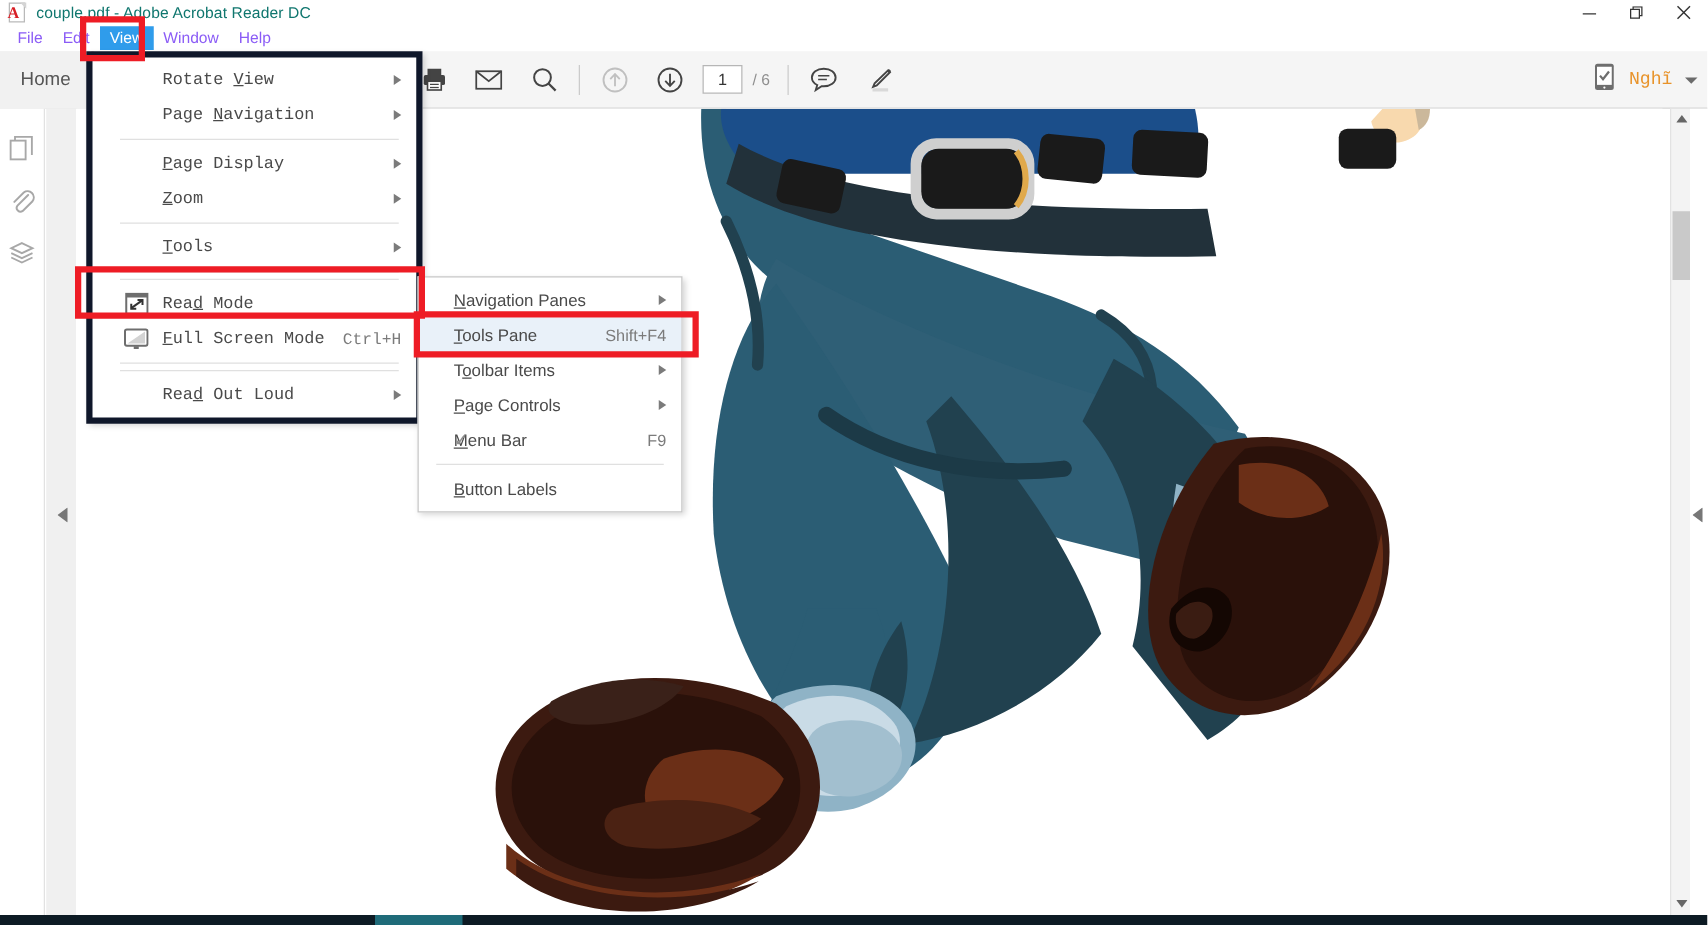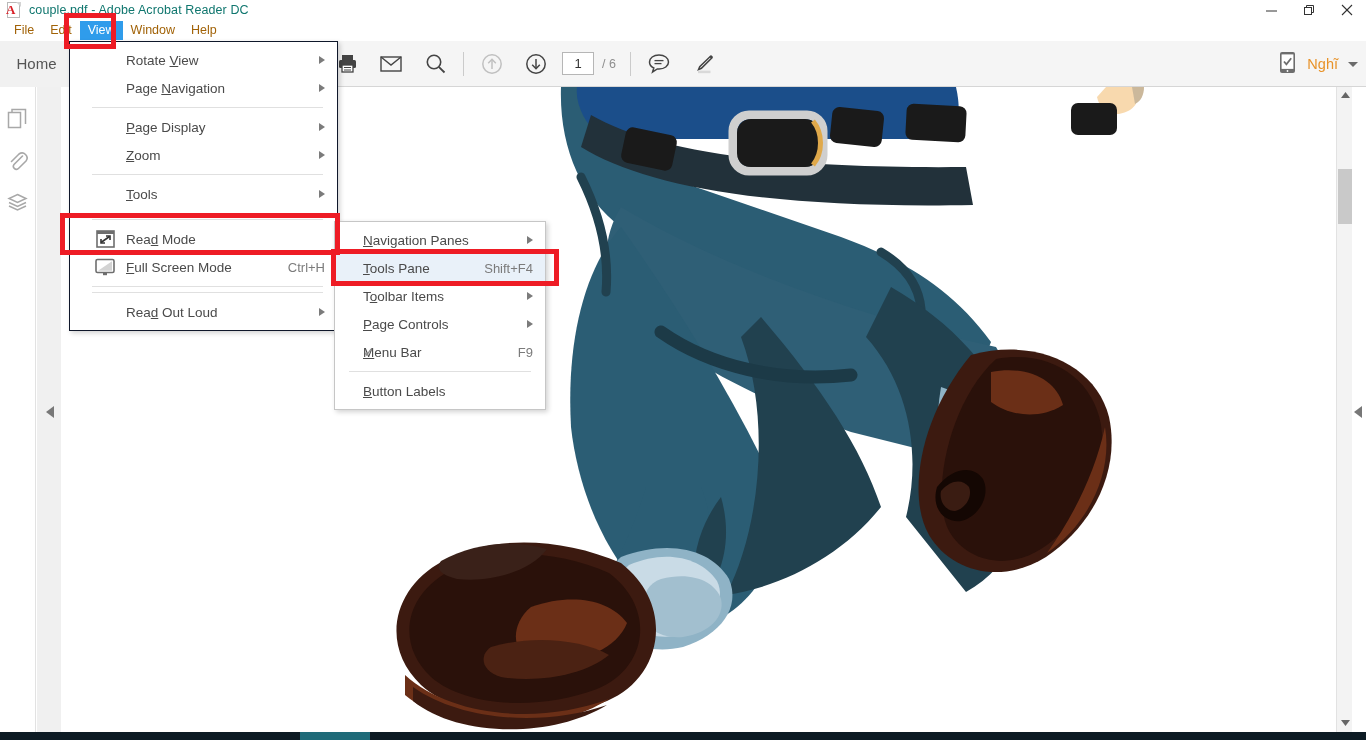--- a/index.html
+++ b/index.html
@@ -40,21 +40,21 @@
     color: #333;
   }
   .win-btn svg { display: block; }
 
   
   .menubar {
     position: absolute; left: 0; top: 20px; width: 1366px; height: 21px;
     background: #ffffff; display: flex; align-items: center; padding-left: 6px;
   }
   .menu-item {
-    font-size: 12.5px; color: #a16207; padding: 2px 8px; height: 19px;
+    font-size: 12.5px; color: #8b5cf6; padding: 2px 8px; height: 19px;
     line-height: 15px; white-space: nowrap;
   }
   .menu-item.active { background: #2f9ceb; color: #ffffff; }
 
   
   .toolbar-row {
     position: absolute; left: 0; top: 41px; width: 1366px; height: 46px;
     background: #f5f5f5; border-bottom: 1px solid #d6d6d6;
     display: flex; align-items: center;
   }
@@ -72,21 +72,21 @@
   .page-box {
     width: 32px; height: 23px; border: 1px solid #b6b6b6; background: #fff;
     display: flex; align-items: center; justify-content: center;
     font-size: 13px; color: #333; margin-left: 4px;
   }
   .page-total { font-size: 12.5px; color: #8e8e8e; margin-left: 8px; }
   .tb-right {
     position: absolute; right: 8px; top: 0; height: 46px;
     display: flex; align-items: center; gap: 10px;
   }
-  .user-name { font-size: 14.5px; color: #e8932a; }
+  .user-name { font-size: 14.5px; color: #e8932a; font-family: Liberation Mono, monospace; }
   .caret-down {
     width: 0; height: 0; border-left: 5px solid transparent;
     border-right: 5px solid transparent; border-top: 5px solid #6b6b6b;
   }
 
   
   .left-rail {
     position: absolute; left: 0; top: 87px; width: 36px; height: 645px;
     background: #ffffff; border-right: 1px solid #e2e2e2;
     display: flex; flex-direction: column; align-items: center; padding-top: 16px; gap: 12px;
@@ -132,23 +132,24 @@
 
   
   .taskbar {
     position: absolute; left: 0; bottom: 0; width: 1366px; height: 8px; background: #0d1b24;
   }
   .taskbar .active-seg { position: absolute; left: 300px; top: 0; width: 70px; height: 8px; background: #1f6b79; }
 
   
   .dropdown {
     position: absolute; left: 69px; top: 41px; width: 269px;
-    background: #ffffff; border: 1px solid #0f172a;
+    background: #ffffff; border: 5px solid #0f172a;
     box-shadow: 2px 2px 5px rgba(0,0,0,.18); padding: 4px 0 4px 0;
     z-index: 40;
+    font-family: Liberation Mono, monospace;
   }
   .mi {
     position: relative; height: 28px; display: flex; align-items: center;
     font-size: 13.5px; color: #4a4a4a; padding-left: 56px; padding-right: 12px;
   }
   .mi .mi-label { flex: 1; white-space: nowrap; }
   .mi .mi-accel { color: #7b7b7b; font-size: 13px; white-space: nowrap; }
   .mi .arrow {
     width: 0; height: 0; margin-left: 8px;
     border-top: 4.5px solid transparent; border-bottom: 4.5px solid transparent;

